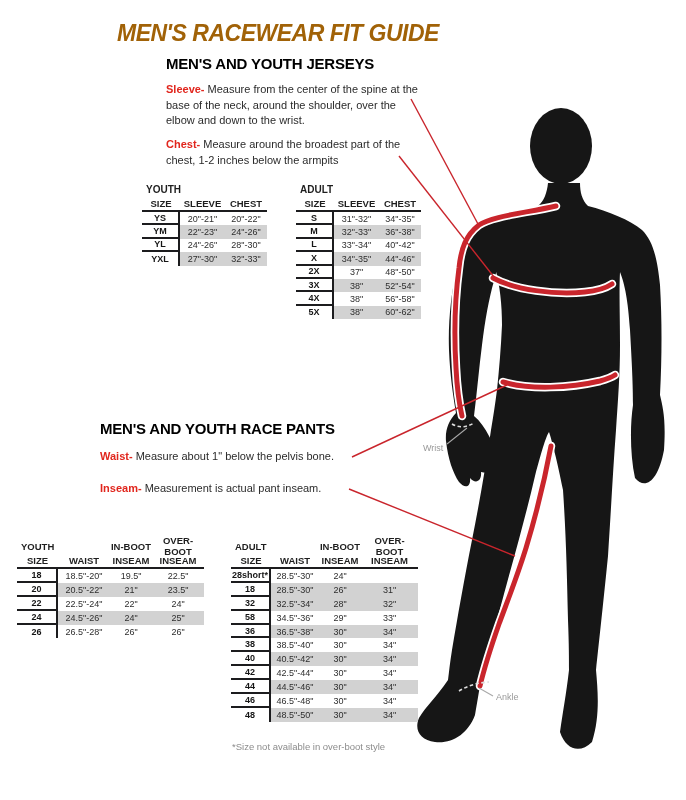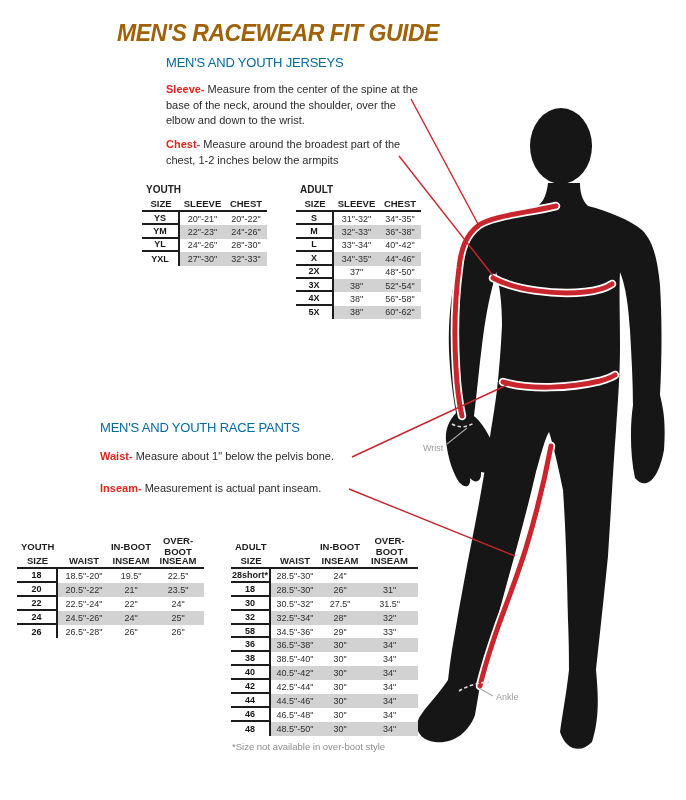--- a/index.html
+++ b/index.html
@@ -18,21 +18,21 @@
   #figure-svg{position:absolute;left:0;top:0;}
   .silhouette{fill:var(--silhouette);}
   .m-casing{fill:none;stroke:#ffffff;stroke-width:8.5;stroke-linecap:round;}
   .m-line{fill:none;stroke:var(--red-line);stroke-width:5;stroke-linecap:round;}
   .leader{fill:none;stroke:var(--red-line);stroke-width:1.4;}
   .gray-leader{fill:none;stroke:#a8a8a8;stroke-width:1.1;}
   .dash-mark{fill:none;stroke:#dedede;stroke-width:1.6;stroke-dasharray:3.5 2.5;}
   .fig-label{fill:#9a9a9a;font-size:9px;font-family:"Liberation Sans",sans-serif;}
 
   .page-title{position:absolute;left:95px;top:20px;font-size:23px;font-weight:bold;font-style:italic;letter-spacing:-0.5px;color:#a16207;white-space:nowrap;margin-left:22px;}
-  .section-heading{position:absolute;font-size:13px;font-weight:normal;letter-spacing:-0.2px;color:#0369a1;white-space:nowrap;}
+  .section-heading{position:absolute;font-size:15px;font-weight:bold;letter-spacing:-0.2px;color:#000000;white-space:nowrap;}
   #jerseys-heading{left:166px;top:55px;}
   #pants-heading{left:100px;top:420px;}
 
   .desc{position:absolute;font-size:11px;line-height:15.5px;color:#2b2b2b;}
   .red-label{color:var(--red-text);font-weight:bold;}
   #sleeve-desc{left:166px;top:82px;width:254px;}
   #chest-desc{left:166px;top:137px;width:254px;}
   #waist-desc{left:100px;top:449px;white-space:nowrap;}
   #inseam-desc{left:100px;top:481px;white-space:nowrap;}
 
@@ -308,26 +308,20 @@
           <div class="tcell c1">28.5"-30"</div>
           <div class="tcell c2">24"</div>
           <div class="tcell c3"></div>
         </div>
         <div class="trow shaded">
           <div class="tcell c0">18</div>
           <div class="tcell c1">28.5"-30"</div>
           <div class="tcell c2">26"</div>
           <div class="tcell c3">31"</div>
         </div>
-        <div class="trow">
-          <div class="tcell c0">30</div>
-          <div class="tcell c1">30.5"-32"</div>
-          <div class="tcell c2">27.5"</div>
-          <div class="tcell c3">31.5"</div>
-        </div>
         <div class="trow shaded">
           <div class="tcell c0">32</div>
           <div class="tcell c1">32.5"-34"</div>
           <div class="tcell c2">28"</div>
           <div class="tcell c3">32"</div>
         </div>
         <div class="trow">
           <div class="tcell c0">58</div>
           <div class="tcell c1">34.5"-36"</div>
           <div class="tcell c2">29"</div>

